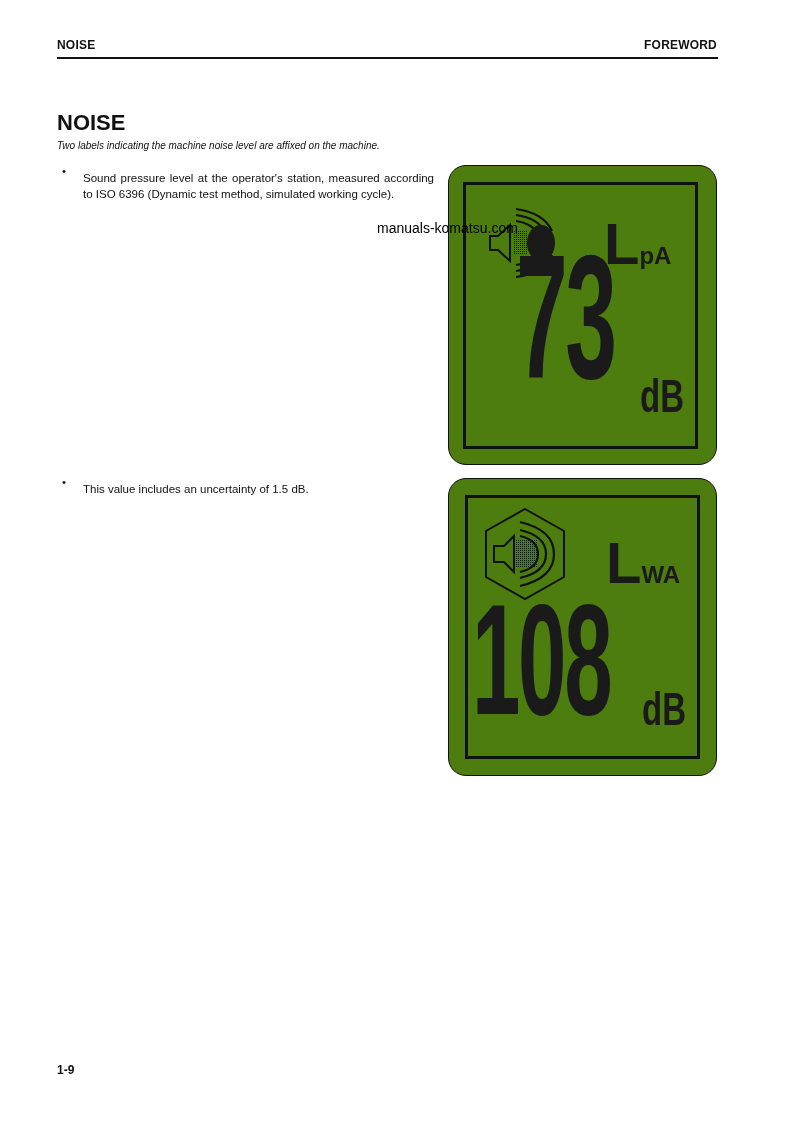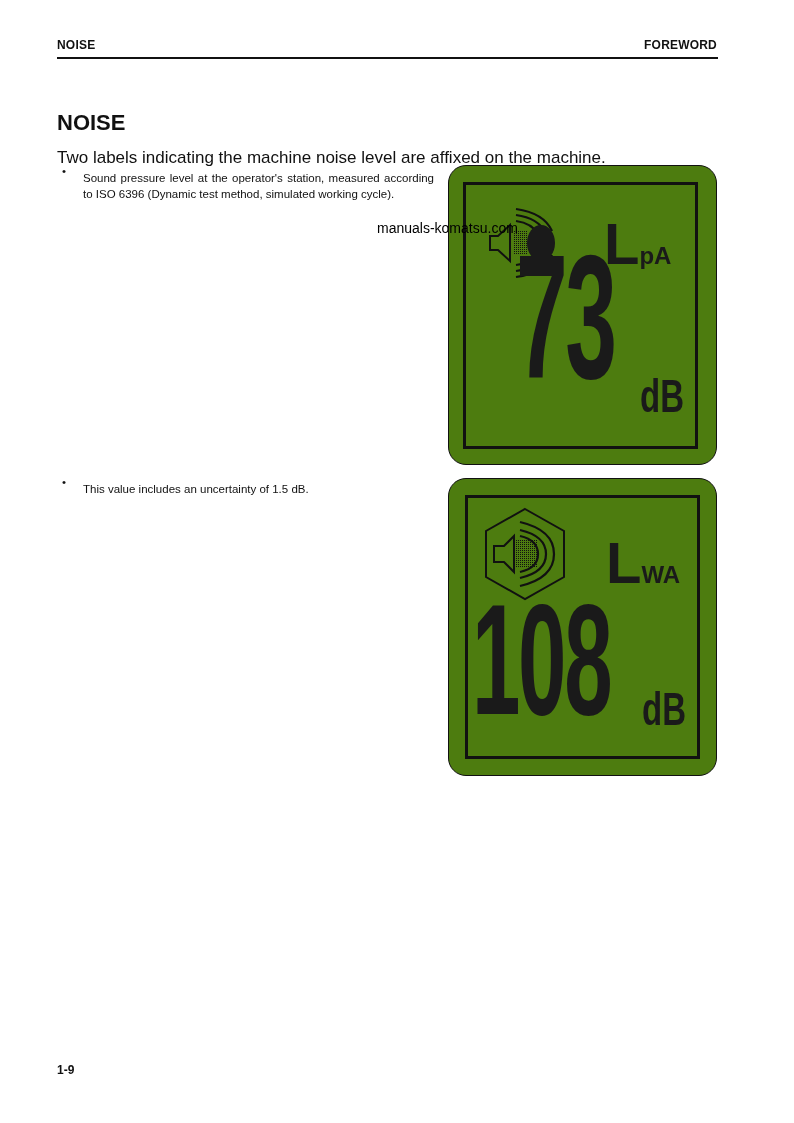--- a/index.html
+++ b/index.html
@@ -3,21 +3,21 @@
 <meta charset="utf-8">
 <style>
   html, body { margin: 0; padding: 0; background: #ffffff; }
   body { width: 794px; height: 1123px; position: relative; overflow: hidden;
          font-family: "Liberation Sans", sans-serif; color: #111; }
   .hdr { position: absolute; top: 38px; font-size: 12px; font-weight: bold; letter-spacing: 0.2px; }
   .hdr-left { left: 57px; }
   .hdr-right { right: 77px; margin-left: 48px; }
   .hdr-rule { position: absolute; left: 57px; top: 57px; width: 661px; height: 2px; background: #111; }
   .title { position: absolute; left: 57px; top: 110px; font-size: 22px; font-weight: bold; margin: 0; }
-  .intro { position: absolute; left: 57px; top: 148px; font-size: 17px; }
+  .intro { position: absolute; left: 57px; top: 140px; font-size: 10px; font-style: italic; }
   .bullet { position: absolute; left: 62px; width: 372px; font-size: 11.5px; line-height: 16px; }
   .bullet .dot { position: absolute; left: 0; top: 0; }
   .bullet .txt { margin-left: 21px; text-align: justify; margin-top: 7px; }
   .bullet .txt p { margin: 0; }
   .b1 { top: 163px; }
   .b2 { top: 474px; }
 
   .label { position: absolute; border: 1.5px solid #111; border-radius: 18px; background: #4d7c0f; }
   .label .inner { position: absolute; border: 3px solid #111; box-sizing: border-box; overflow: hidden; }
   .lab1 { left: 448px; top: 165px; width: 267px; height: 298px; }

